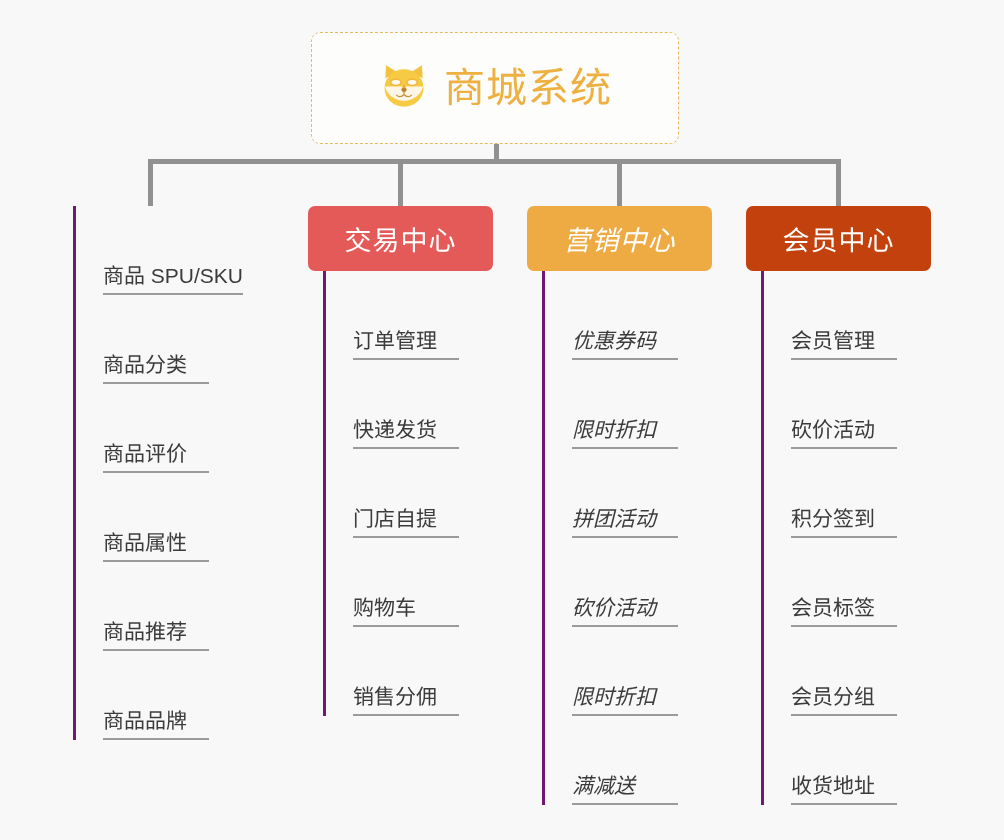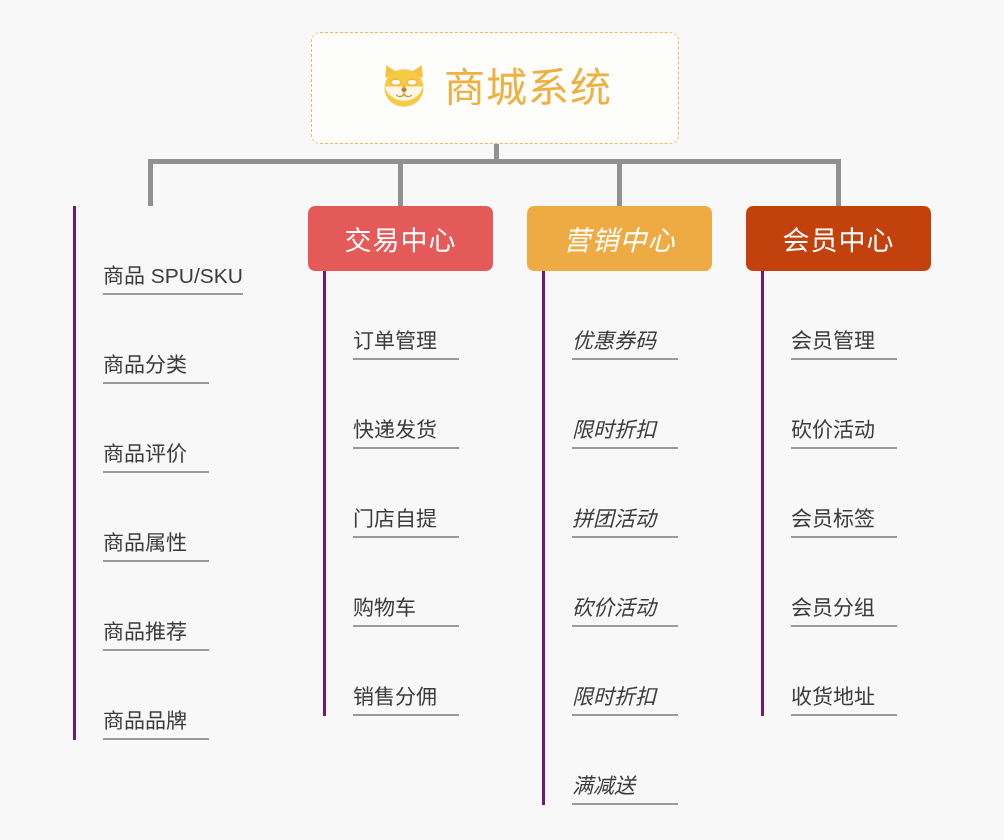--- a/index.html
+++ b/index.html
@@ -232,20 +232,23 @@
       <span>会员中心</span>
     </div>
     <div class="leaf-list">
       <div class="leaf">
           <span class="leaf-label">会员管理</span>
         </div>
       <div class="leaf">
           <span class="leaf-label">砍价活动</span>
         </div>
       <div class="leaf">
+          <span class="leaf-label">积分签到</span>
+        </div>
+      <div class="leaf">
           <span class="leaf-label">会员标签</span>
         </div>
       <div class="leaf">
           <span class="leaf-label">会员分组</span>
         </div>
       <div class="leaf">
           <span class="leaf-label">收货地址</span>
         </div>
     </div>
   </div>

